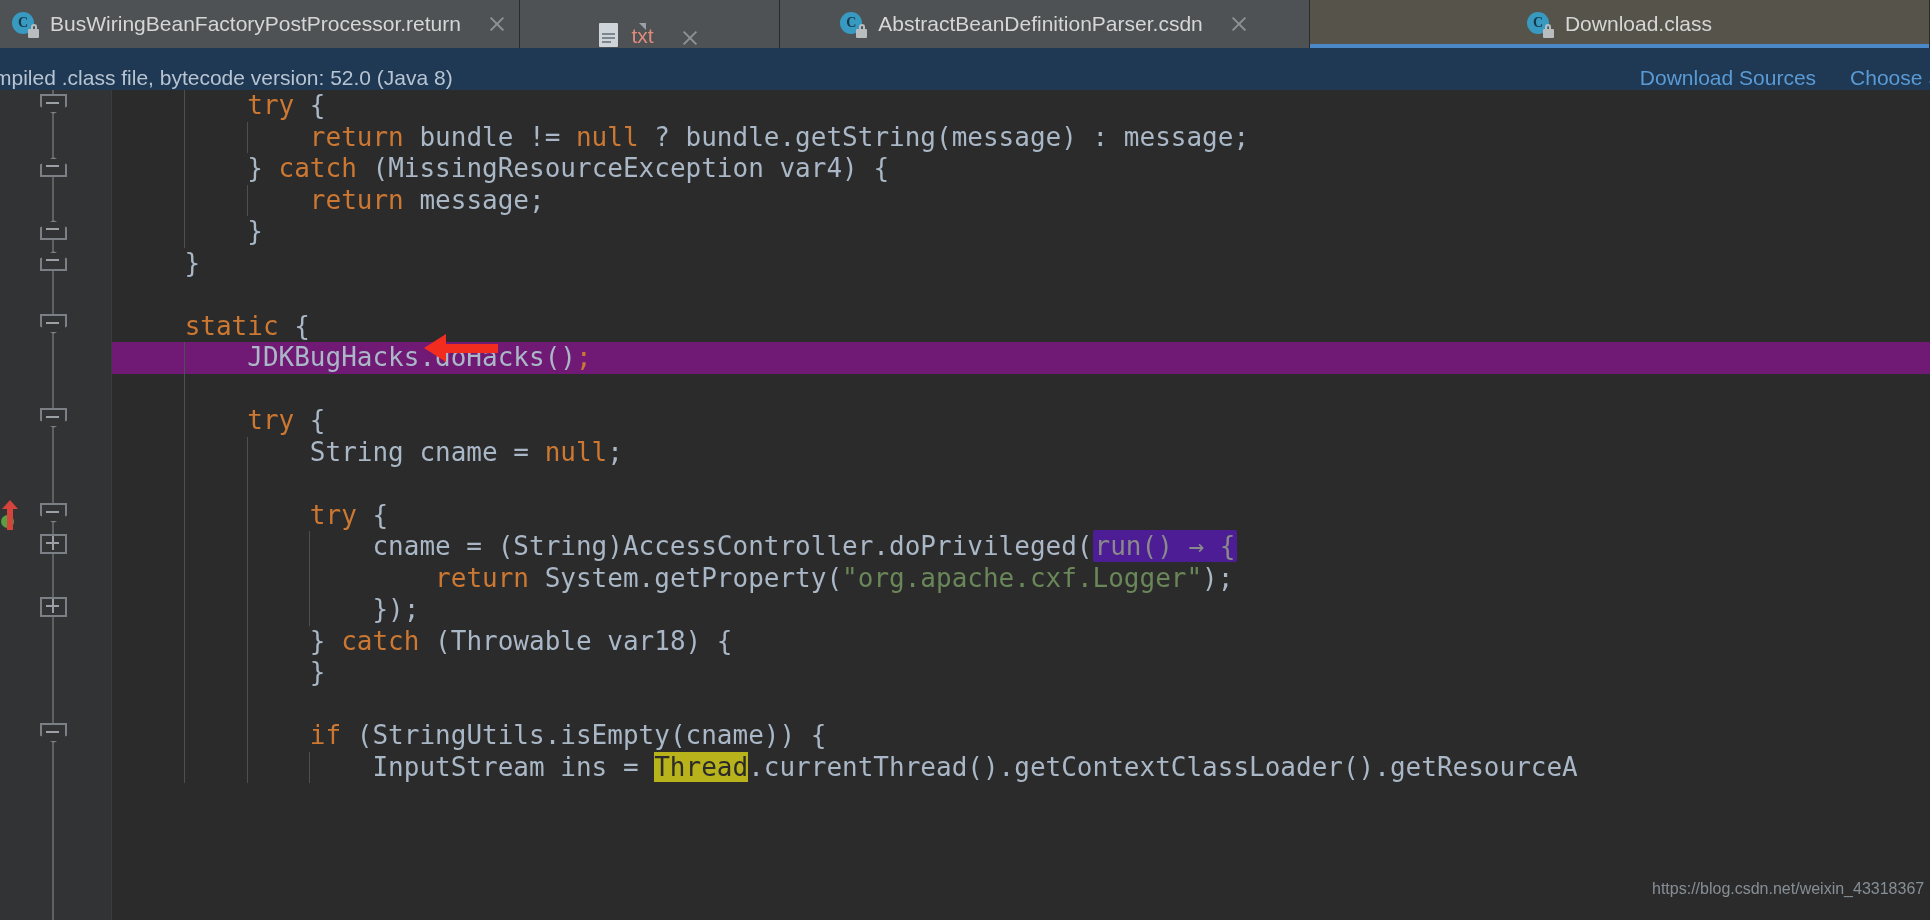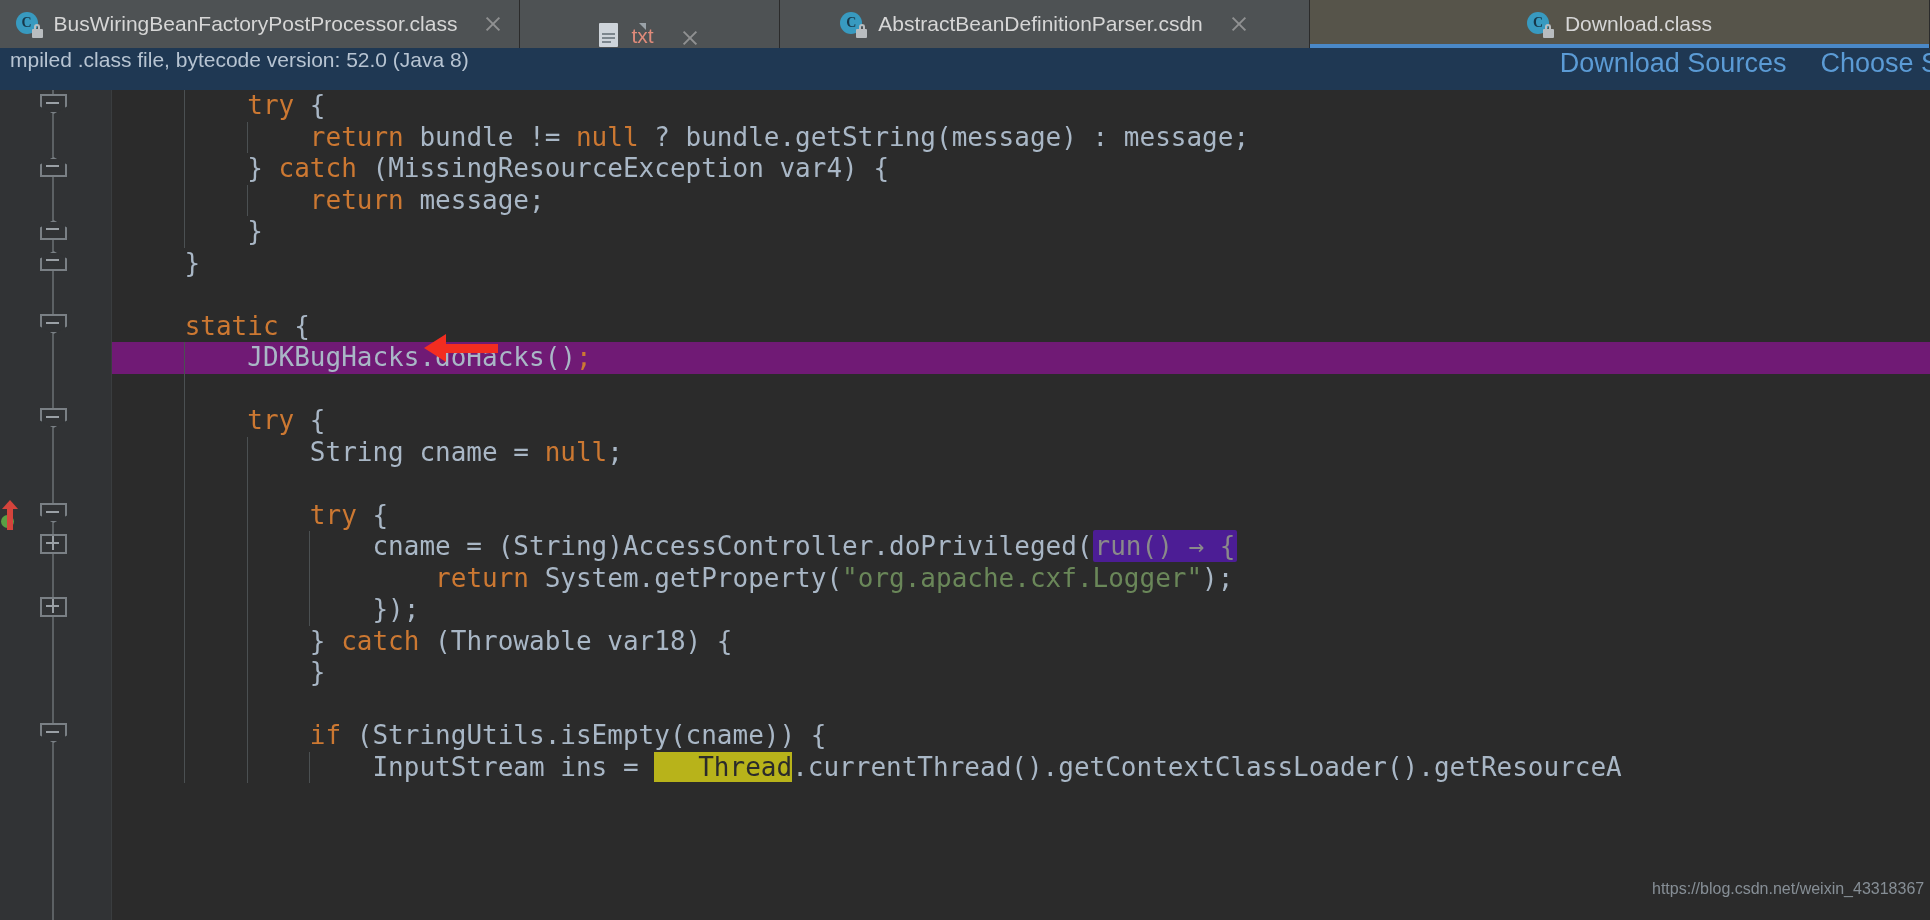--- a/index.html
+++ b/index.html
@@ -156,41 +156,41 @@
   .icon-doc .l3 { top: 19px; width: 9px; }
 
   
   .notify {
     position: absolute;
     top: 48px; left: 0;
     width: 1930px;
     height: 42px;
     background: #1f3853;
     display: flex;
-    align-items: flex-start;
-    box-sizing: border-box;
-    padding: 0 0 0 16px;
+    align-items: flex-end;
+    box-sizing: border-box;
+    padding: 0 0 0 0;
   }
   .notify-text {
     font-size: 21px;
     color: #b7c4d2;
     margin-left: -6px;
     white-space: nowrap;
     font-family: "Liberation Sans", sans-serif;
   }
   .notify-actions {
     position: absolute;
     right: 0;
     display: flex;
     align-items: center;
     gap: 34px;
     padding-right: 0;
   }
   .notify-link {
-    font-size: 27px;
+    font-size: 21px;
     color: #5b9bd5;
     white-space: nowrap;
     font-family: "Liberation Sans", sans-serif;
   }
   .notify-link.clipped { margin-right: -24px; }
 
   
   .editor {
     position: absolute;
     top: 90px; left: 0;
@@ -321,21 +321,20 @@
   .punc { color: #a9b7c6; }
   .hint {
     color: #8a8a8a;
     background: #4c1d95;
     border-radius: 2px;
     padding: 1px 2px;
   }
   .search-hit {
     background: #b8b31a;
     color: #2b2b2b;
-    padding-left: 44px;
   }
 
   
   .annot-arrow {
     position: absolute;
     z-index: 50;
     pointer-events: none;
   }
   .annot-arrow .shaft {
     position: absolute;
@@ -368,21 +367,21 @@
 
 <div id="app">
 
   <div class="tabbar" id="tabbar">
       <div class="tab" style="width: 520px;">
         <div class="icon-class">
           <div class="circ"></div>
           <div class="cc">C</div>
           <div class="lock"></div>
         </div>
-        <div class="tab-label">BusWiringBeanFactoryPostProcessor.class</div>
+        <div class="tab-label">BusWiringBeanFactoryPostProcessor.return</div>
         <div class="tab-close"></div>
       </div>
       <div class="tab" style="width: 260px; align-items: flex-end;">
         <div class="icon-doc">
           <div class="sheet"></div>
           <div class="fold"></div>
           <div class="ln l1"></div>
           <div class="ln l2"></div>
           <div class="ln l3"></div>
         </div>

